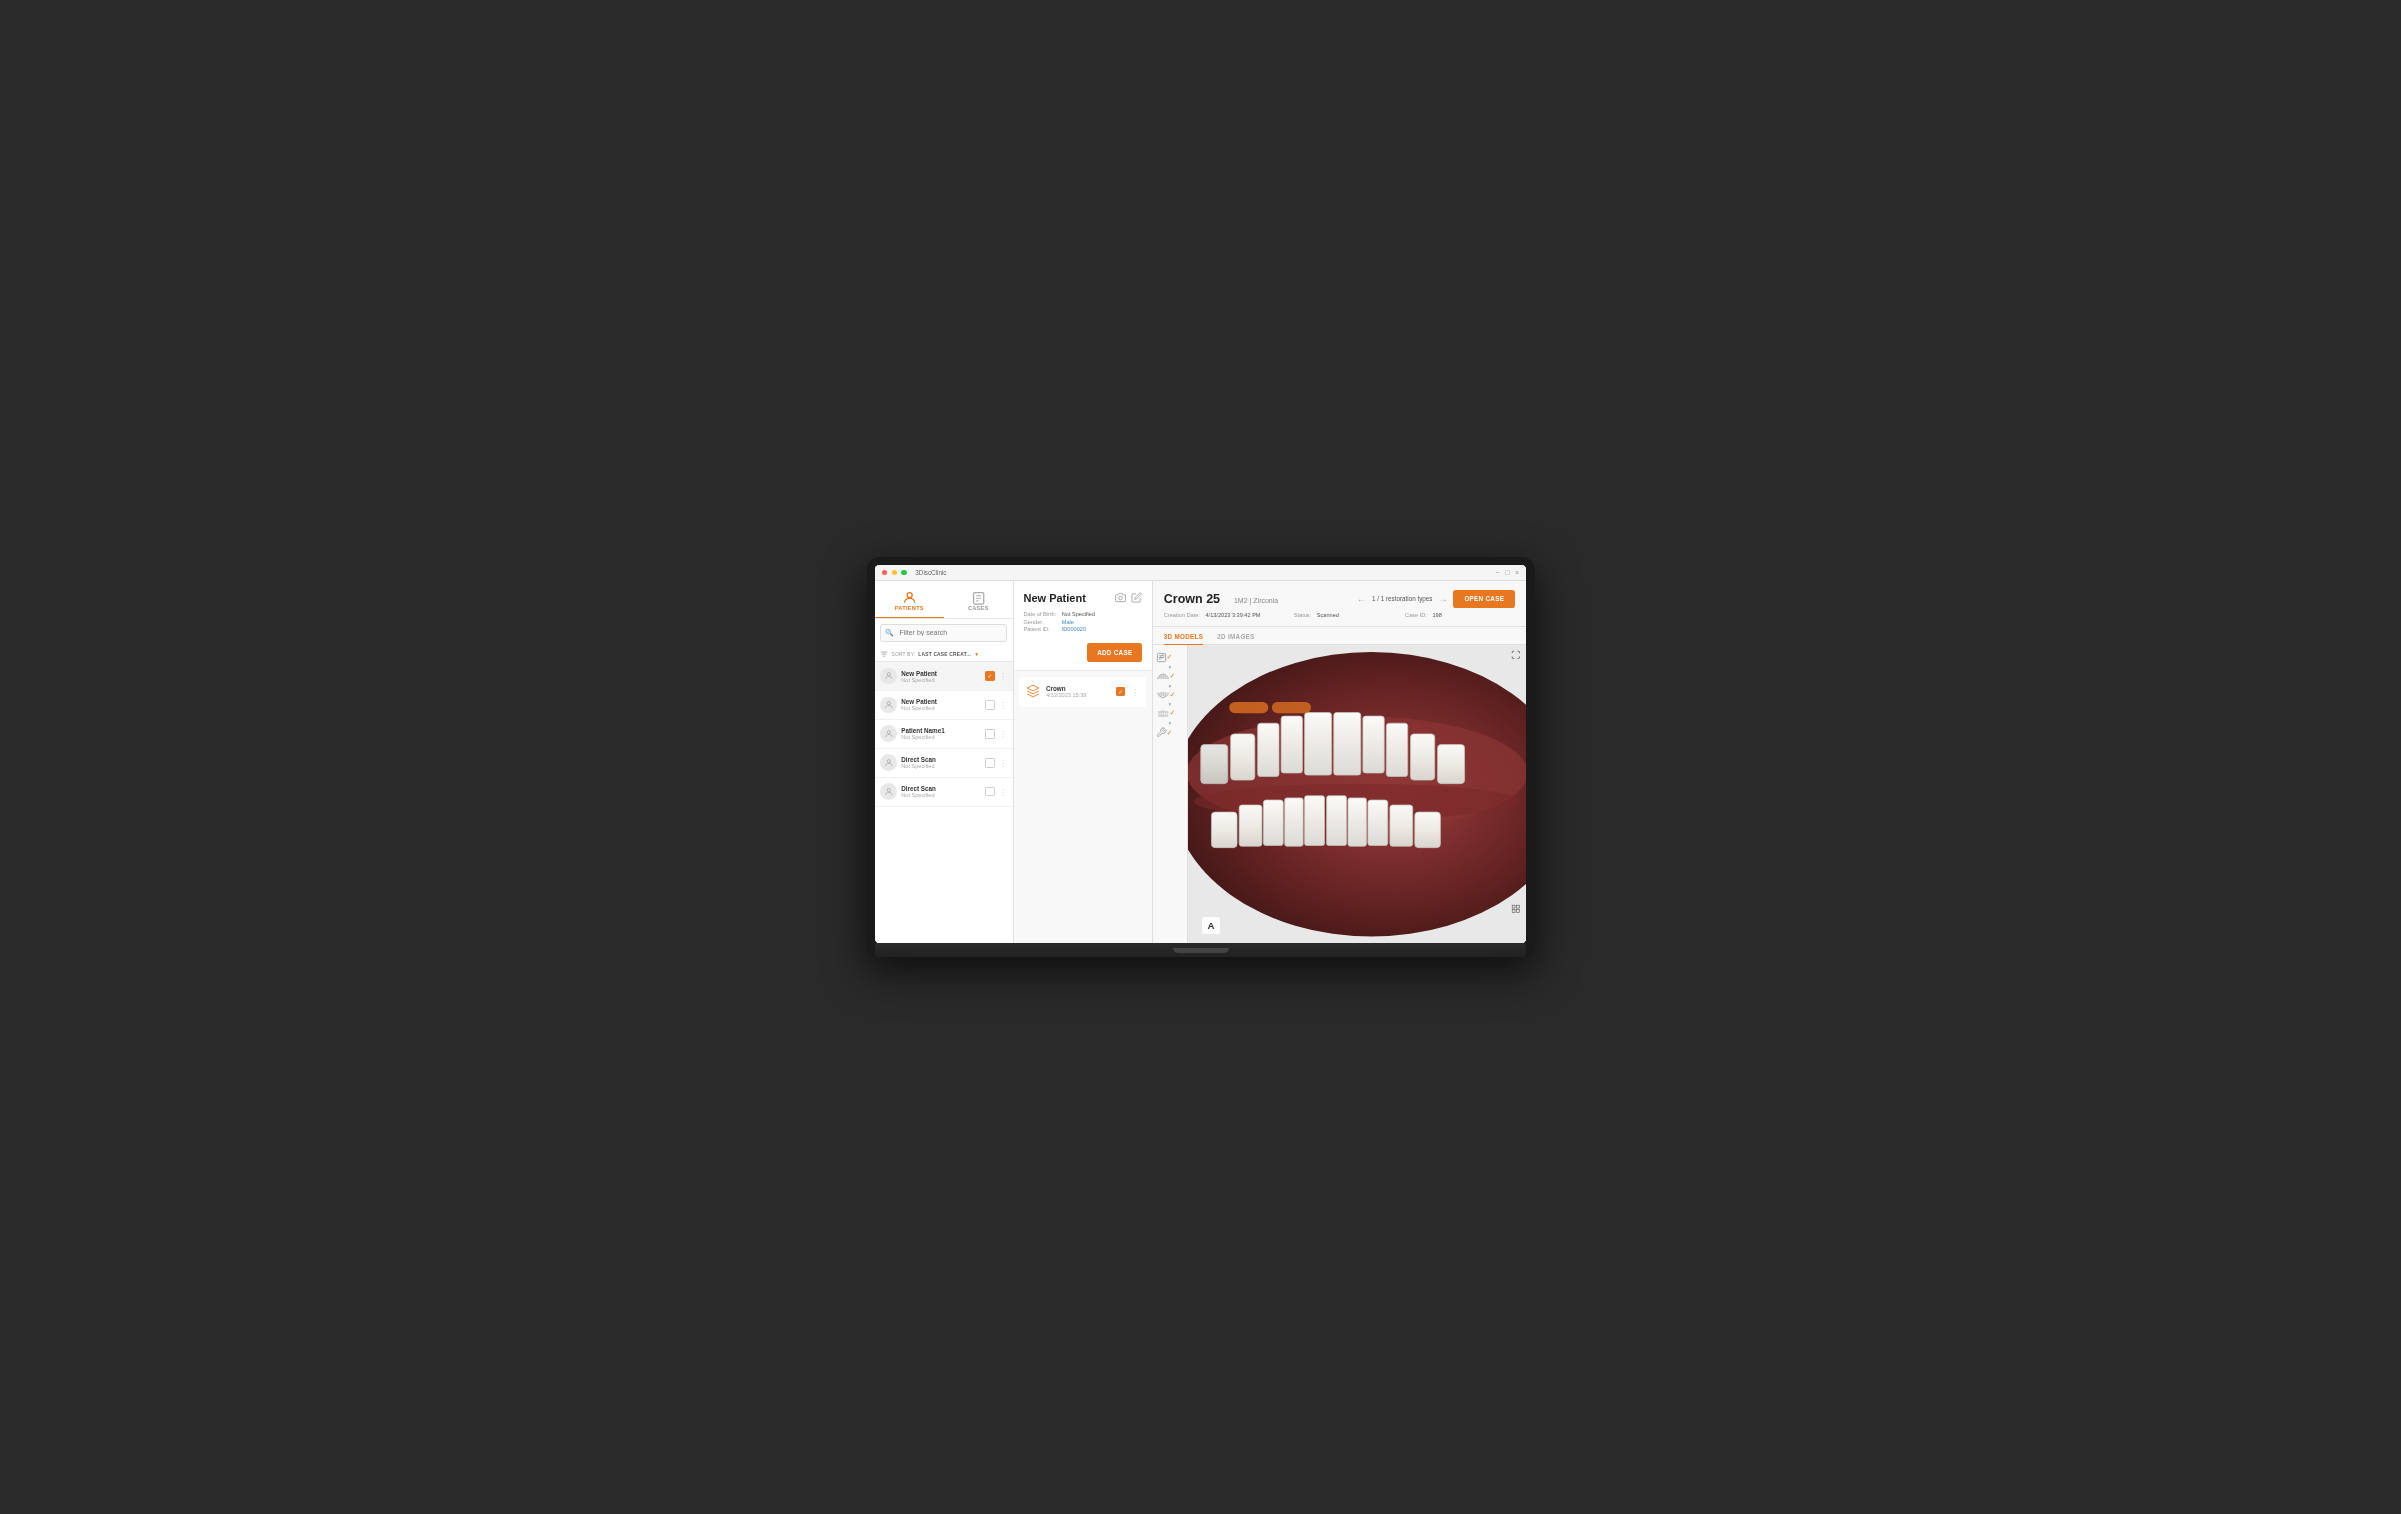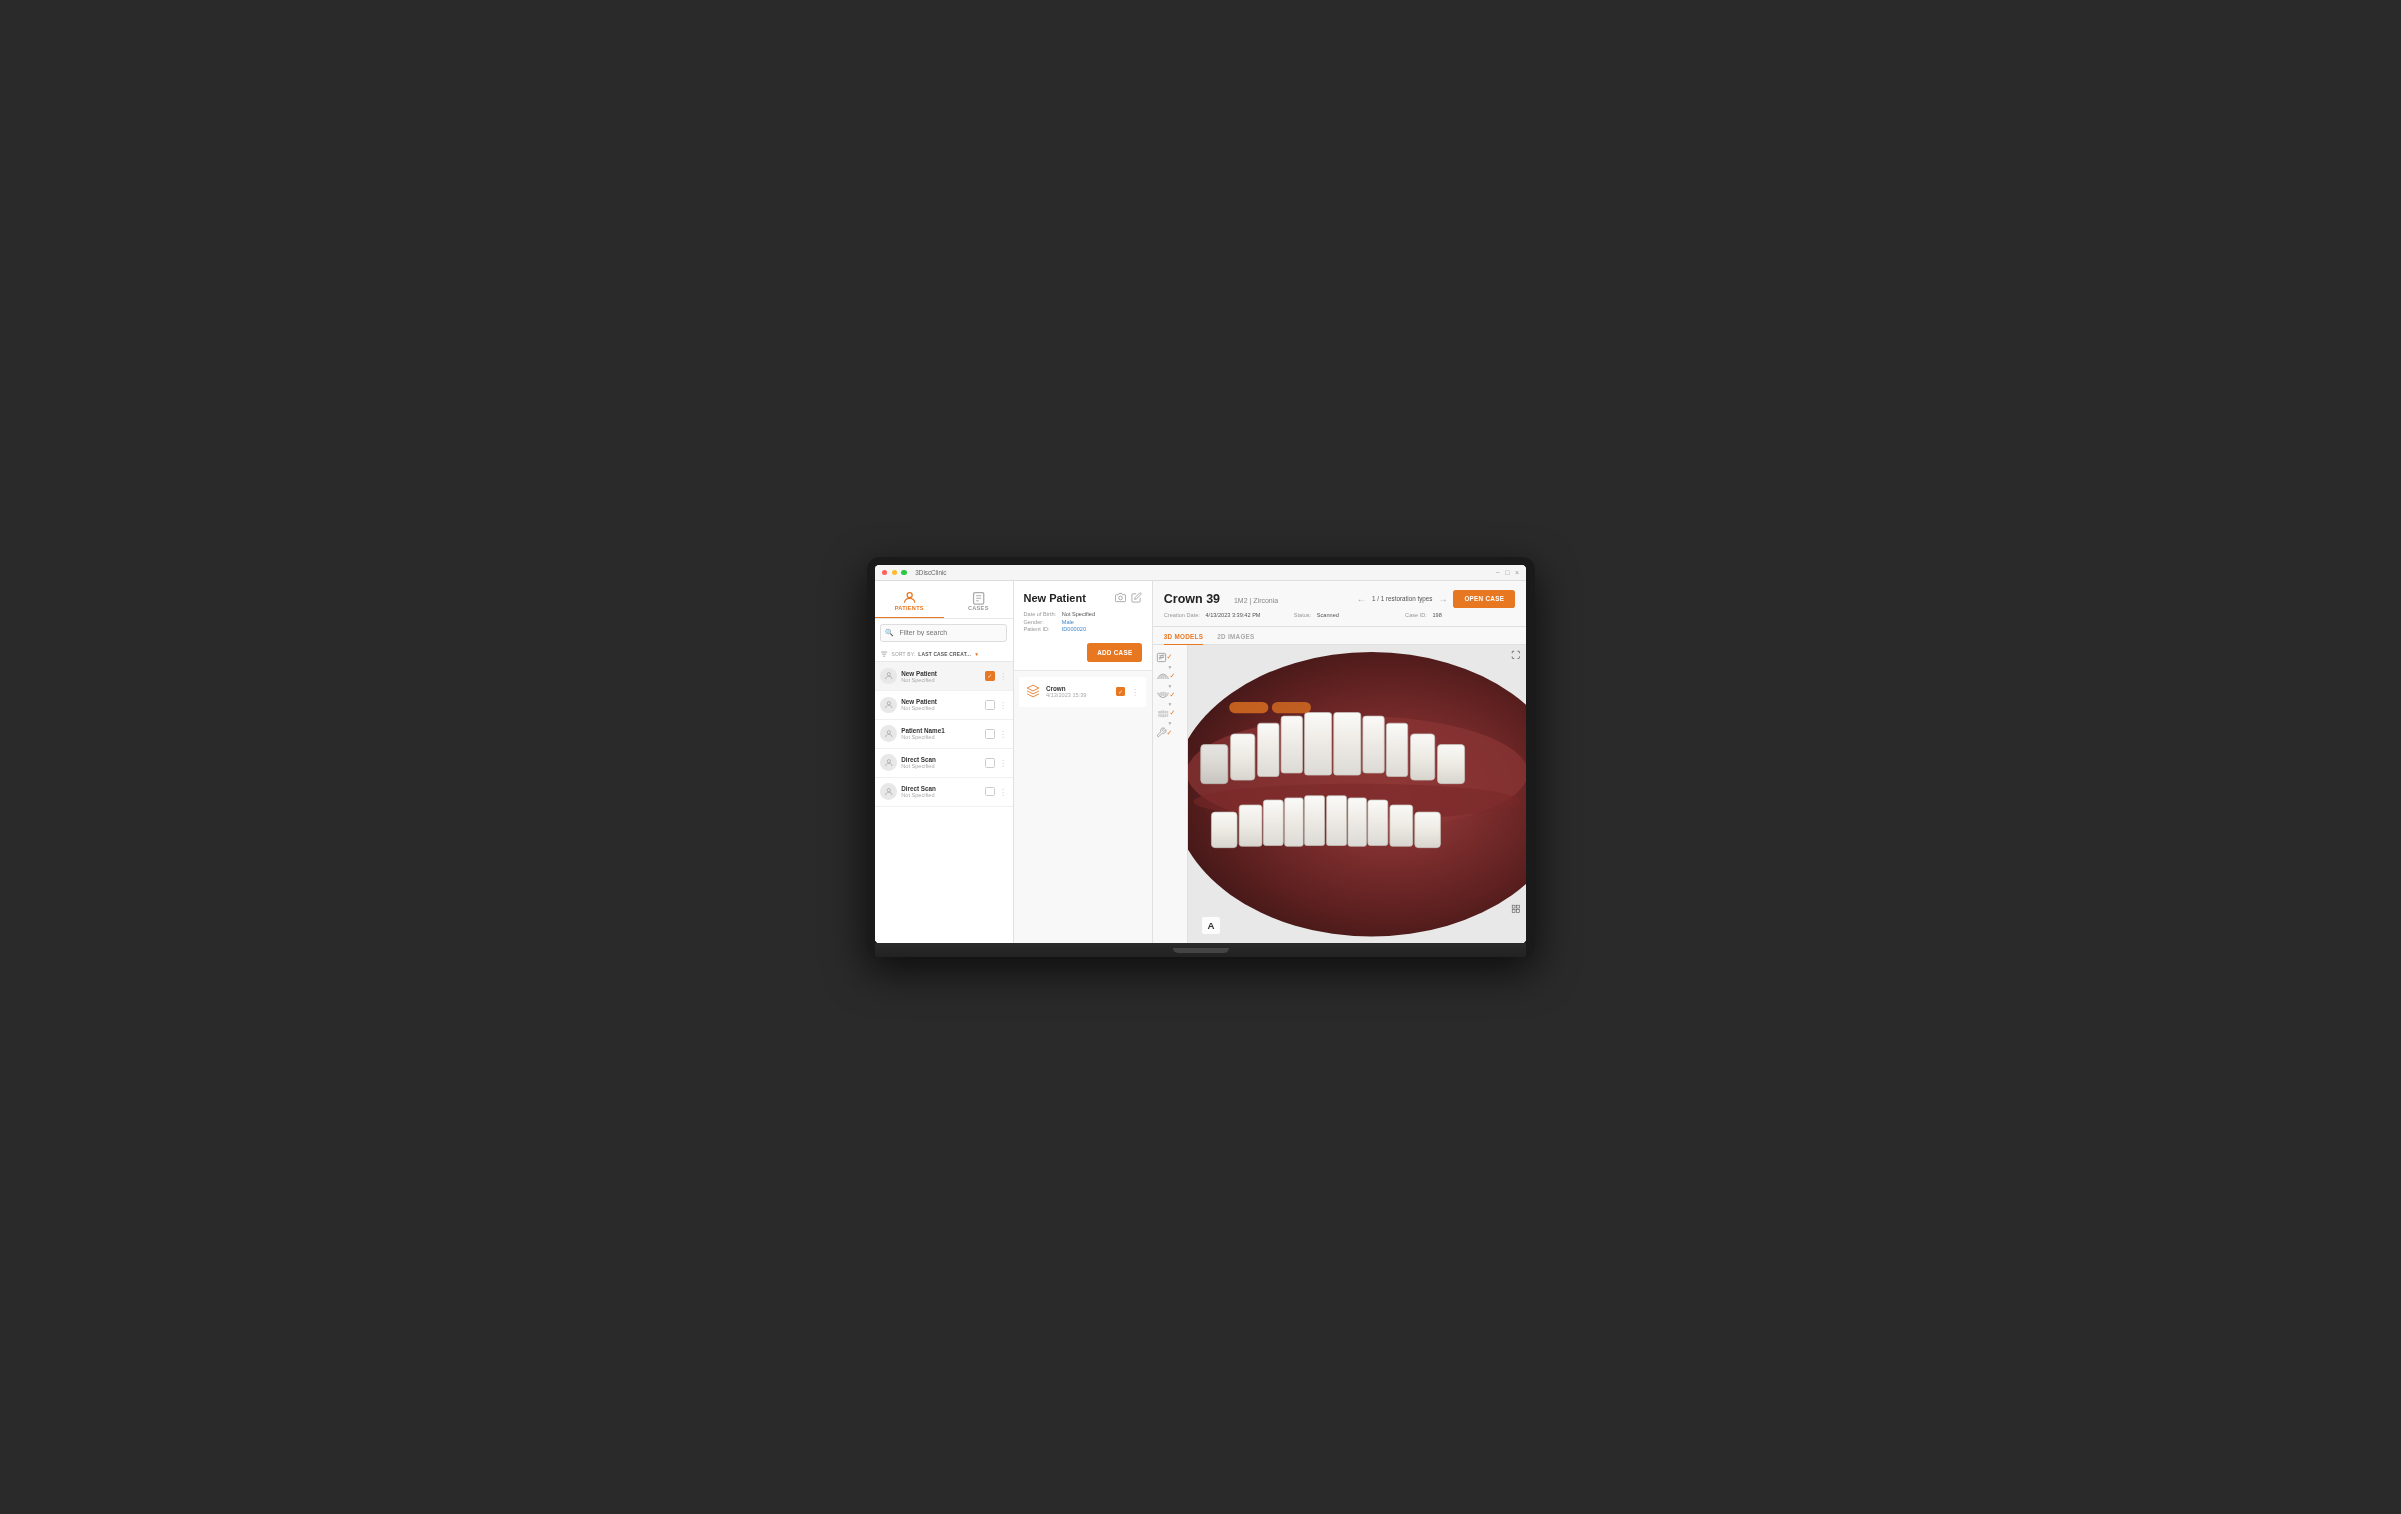--- a/index.html
+++ b/index.html
@@ -723,21 +723,21 @@
             <div class="case-checkbox checked"></div>
             <span class="patient-more">⋮</span>
           </div>
         </div>
       </div>
 
       <div class="right-panel">
         <div class="case-detail-header">
           <div class="case-detail-top">
             <div style="display:flex;align-items:baseline;gap:5.6px;">
-              <span class="case-title">Crown 39</span>
+              <span class="case-title">Crown 25</span>
               <span class="case-material">
                 <span>1M2</span>
                 <span> </span><span>|</span><span> </span>
                 <span>Zirconia</span>
               </span>
             </div>
             <div class="restoration-nav">
               <span class="nav-arrow">←</span>
               <span class="restoration-count">1 / 1 restoration types</span>
               <span class="nav-arrow">→</span>

